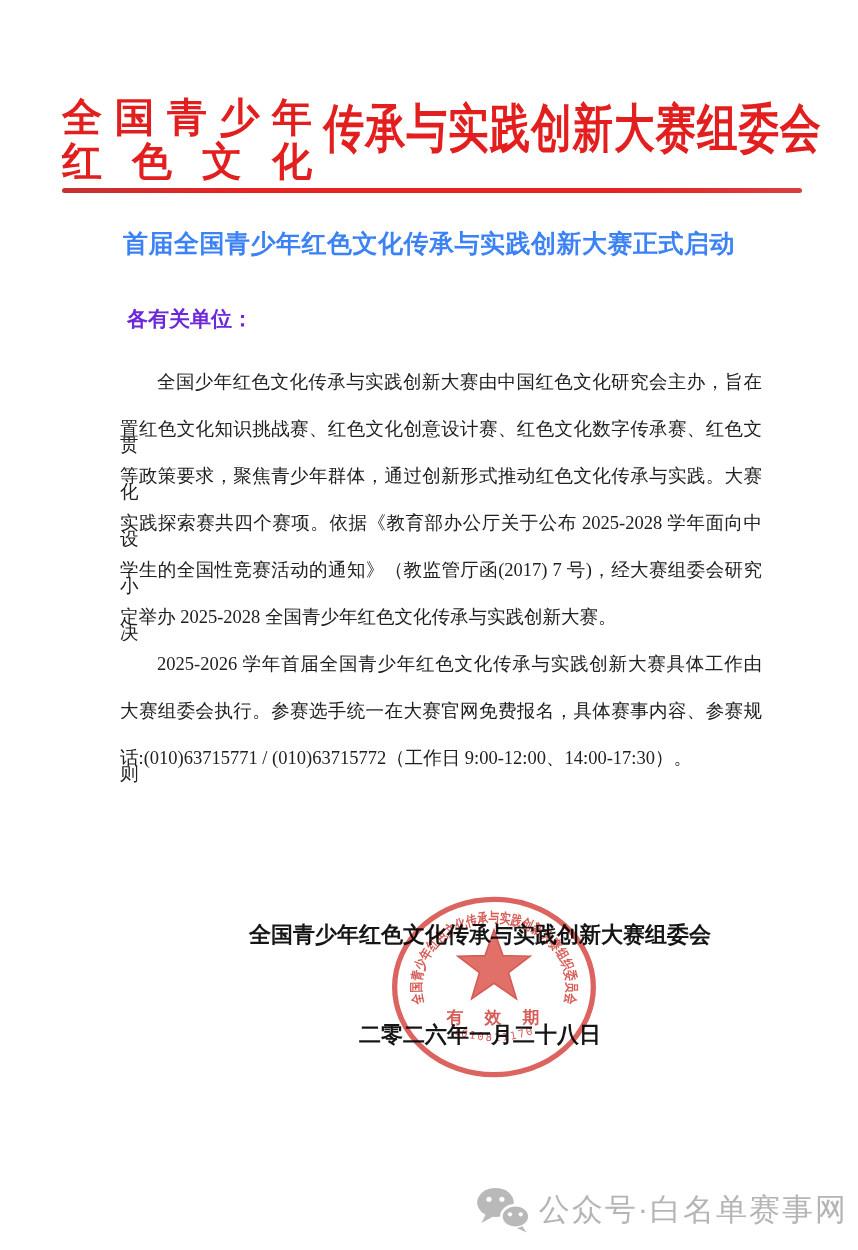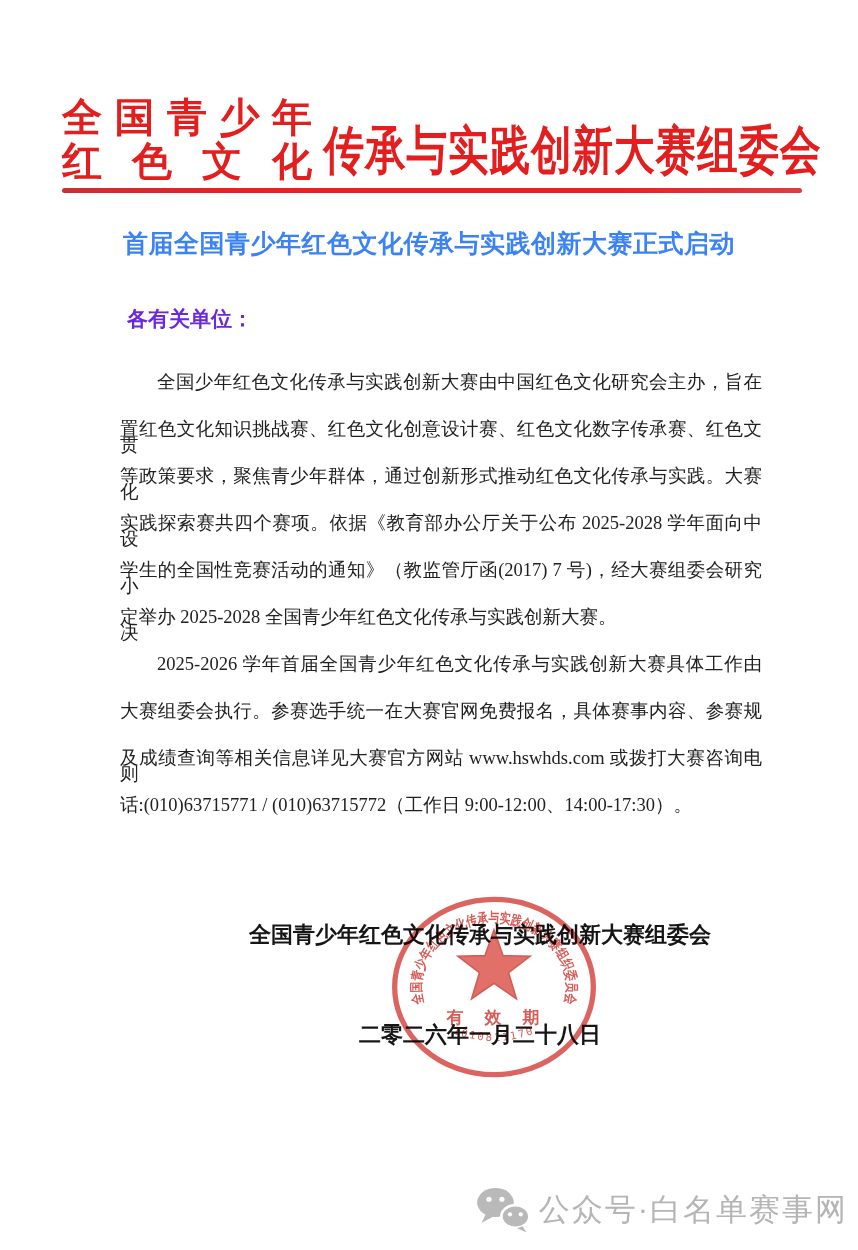--- a/index.html
+++ b/index.html
@@ -4,21 +4,21 @@
 <style>
   html,body { margin:0; padding:0; background:#ffffff; }
   .page {
     position:relative; width:858px; height:1250px; background:#ffffff;
     overflow:hidden; font-family:"Liberation Serif","DejaVu Serif",serif;
     color:#1c1c1c;
   }
 
   
   .letterhead { position:absolute; top:96px; left:62px; right:54px;
-    display:flex; align-items:flex-end; }
+    display:flex; align-items:flex-start; }
   .lh-left { flex:0 0 auto; width:250px; color:#e31e1e; font-weight:bold;
     font-size:40px; line-height:44px; }
   .lh-left .lh-line { text-align:justify; text-align-last:justify; }
   .lh-right { flex:0 0 auto; color:#e31e1e; font-weight:bold; font-size:49px;
     white-space:nowrap; letter-spacing:1px; transform:scale(0.83,1.06);
     transform-origin:left center; padding-left:14px; }
   .red-rule { position:absolute; top:188px; left:62px; width:740px; height:5px;
     background:linear-gradient(90deg,#c43232,#e82121 25%,#e82121 75%,#d84040);
     border-radius:3px; }
 
@@ -74,21 +74,20 @@
 
   <div class="body-text">
     <div class="line fill indent">全国少年红色文化传承与实践创新大赛由中国红色文化研究会主办，旨在贯</div>
     <div class="line fill">置红色文化知识挑战赛、红色文化创意设计赛、红色文化数字传承赛、红色文化</div>
     <div class="line fill">等政策要求，聚焦青少年群体，通过创新形式推动红色文化传承与实践。大赛设</div>
     <div class="line fill">实践探索赛共四个赛项。依据《教育部办公厅关于公布 2025-2028 学年面向中小</div>
     <div class="line fill">学生的全国性竞赛活动的通知》（教监管厅函(2017) 7 号)，经大赛组委会研究决</div>
     <div class="line">定举办 2025-2028 全国青少年红色文化传承与实践创新大赛。</div>
     <div class="line fill indent">2025-2026 学年首届全国青少年红色文化传承与实践创新大赛具体工作由</div>
     <div class="line fill">大赛组委会执行。参赛选手统一在大赛官网免费报名，具体赛事内容、参赛规则</div>
-    <div class="line fill">及成绩查询等相关信息详见大赛官方网站 www.hswhds.com 或拨打大赛咨询电</div>
     <div class="line">话:(010)63715771 / (010)63715772（工作日 9:00-12:00、14:00-17:30）。</div>
   </div>
 
   <div class="sig-block">全国青少年红色文化传承与实践创新大赛组委会</div>
   <div class="date-block">二零二六年一月二十八日</div>
 
   <svg class="seal" viewBox="0 0 200 176">
     <defs>
       <path id="ringPath" d="M 33.4 103.8 A 69 61 0 1 1 166.6 103.8" fill="none"></path>
       <path id="numPath" d="M 44 124 Q 100 154 156 124" fill="none"></path>

